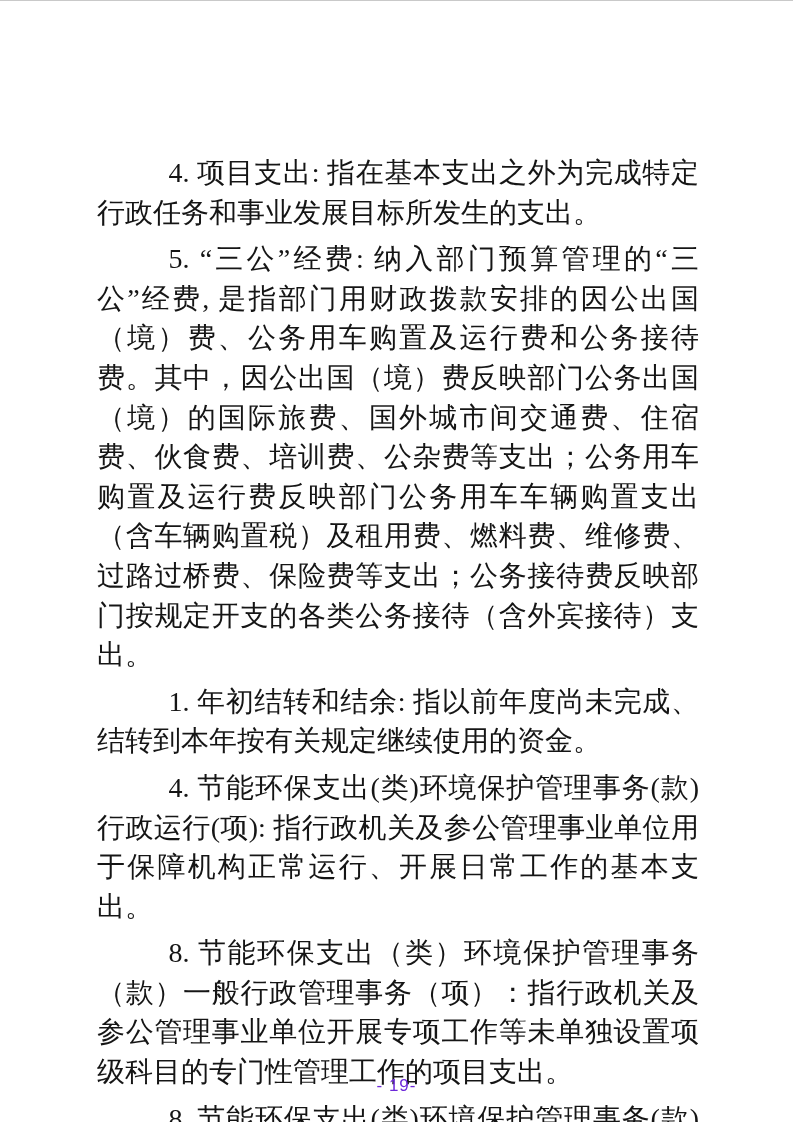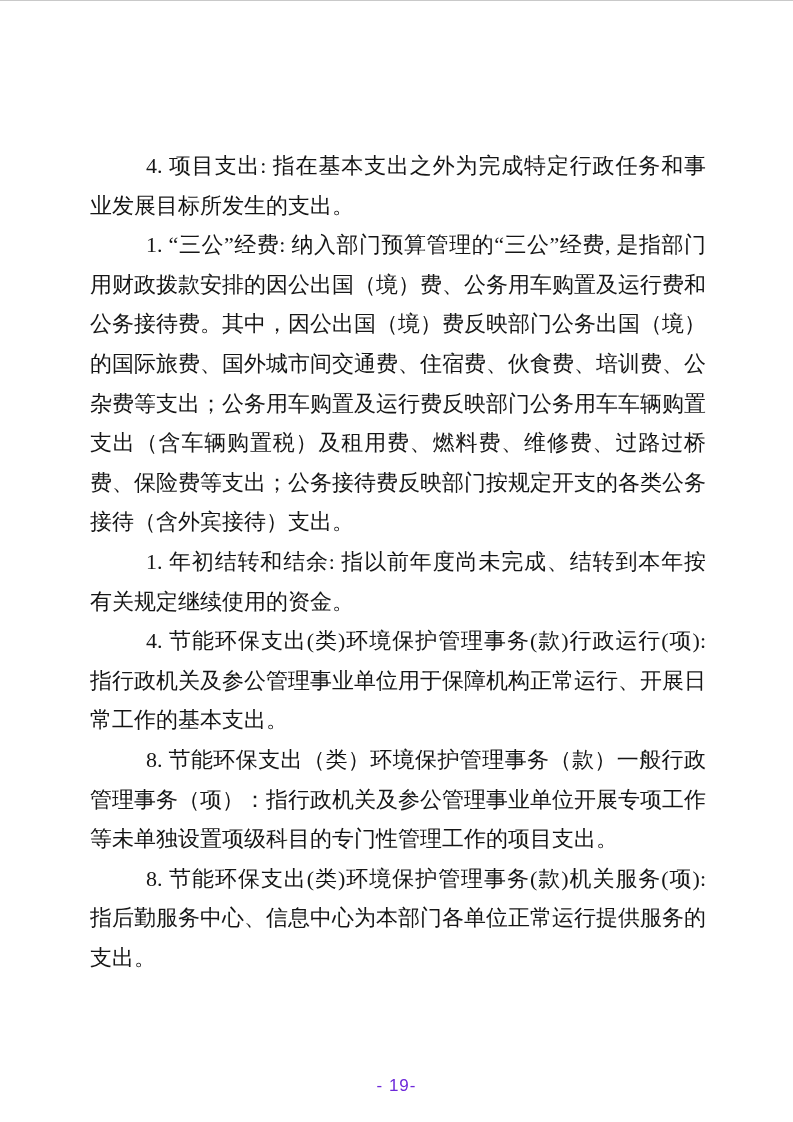--- a/index.html
+++ b/index.html
@@ -25,22 +25,22 @@
   }
   .content {
     position: absolute;
     left: 90px;
     top: 146px;
     width: 616px;
     text-align: justify;
     text-justify: inter-ideograph;
   }
   .para {
-    margin: 0;
-    font-size: 22px;
+    margin: 7px;
+    font-size: 28px;
     line-height: 39.6px;
     text-indent: 2.55em;
     word-break: break-all;
   }
   .page-number {
     position: absolute;
     top: 1076px;
     left: 0;
     width: 100%;
     text-align: center;
@@ -51,21 +51,21 @@
   }
 </style>
 </head>
 <body>
 
 <div class="page">
   <div class="top-edge"></div>
 
   <div class="content">
     <p class="para">4. 项目支出: 指在基本支出之外为完成特定行政任务和事业发展目标所发生的支出。</p>
-    <p class="para">1. “三公”经费: 纳入部门预算管理的“三公”经费, 是指部门用财政拨款安排的因公出国（境）费、公务用车购置及运行费和公务接待费。其中，因公出国（境）费反映部门公务出国（境）的国际旅费、国外城市间交通费、住宿费、伙食费、培训费、公杂费等支出；公务用车购置及运行费反映部门公务用车车辆购置支出（含车辆购置税）及租用费、燃料费、维修费、过路过桥费、保险费等支出；公务接待费反映部门按规定开支的各类公务接待（含外宾接待）支出。</p>
+    <p class="para">5. “三公”经费: 纳入部门预算管理的“三公”经费, 是指部门用财政拨款安排的因公出国（境）费、公务用车购置及运行费和公务接待费。其中，因公出国（境）费反映部门公务出国（境）的国际旅费、国外城市间交通费、住宿费、伙食费、培训费、公杂费等支出；公务用车购置及运行费反映部门公务用车车辆购置支出（含车辆购置税）及租用费、燃料费、维修费、过路过桥费、保险费等支出；公务接待费反映部门按规定开支的各类公务接待（含外宾接待）支出。</p>
     <p class="para">1. 年初结转和结余: 指以前年度尚未完成、结转到本年按有关规定继续使用的资金。</p>
     <p class="para">4. 节能环保支出(类)环境保护管理事务(款)行政运行(项): 指行政机关及参公管理事业单位用于保障机构正常运行、开展日常工作的基本支出。</p>
     <p class="para">8. 节能环保支出（类）环境保护管理事务（款）一般行政管理事务（项）：指行政机关及参公管理事业单位开展专项工作等未单独设置项级科目的专门性管理工作的项目支出。</p>
     <p class="para">8. 节能环保支出(类)环境保护管理事务(款)机关服务(项): 指后勤服务中心、信息中心为本部门各单位正常运行提供服务的支出。</p>
   </div>
 
   <div class="page-number">- 19-</div>
 </div>
 
 </body></html>

